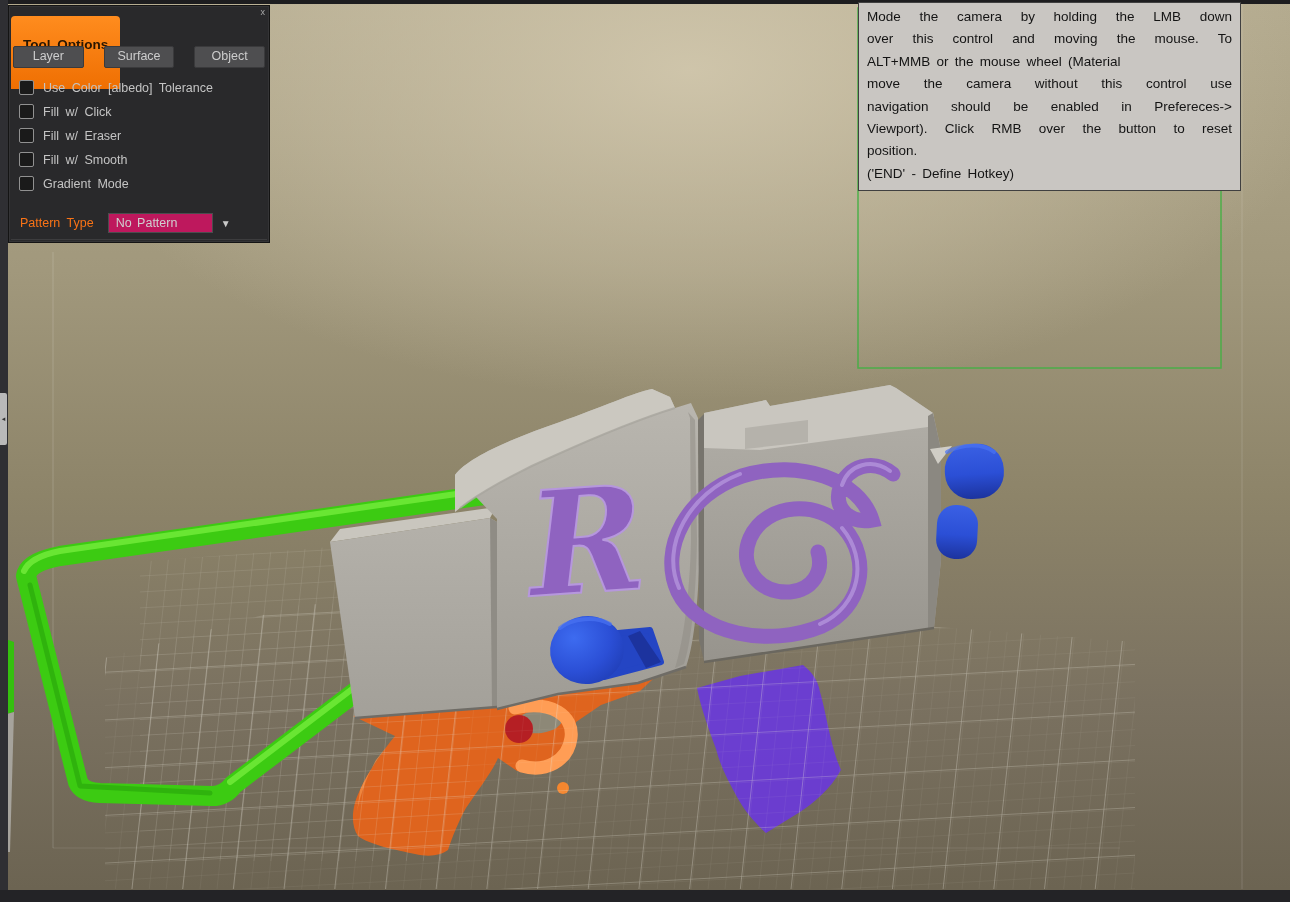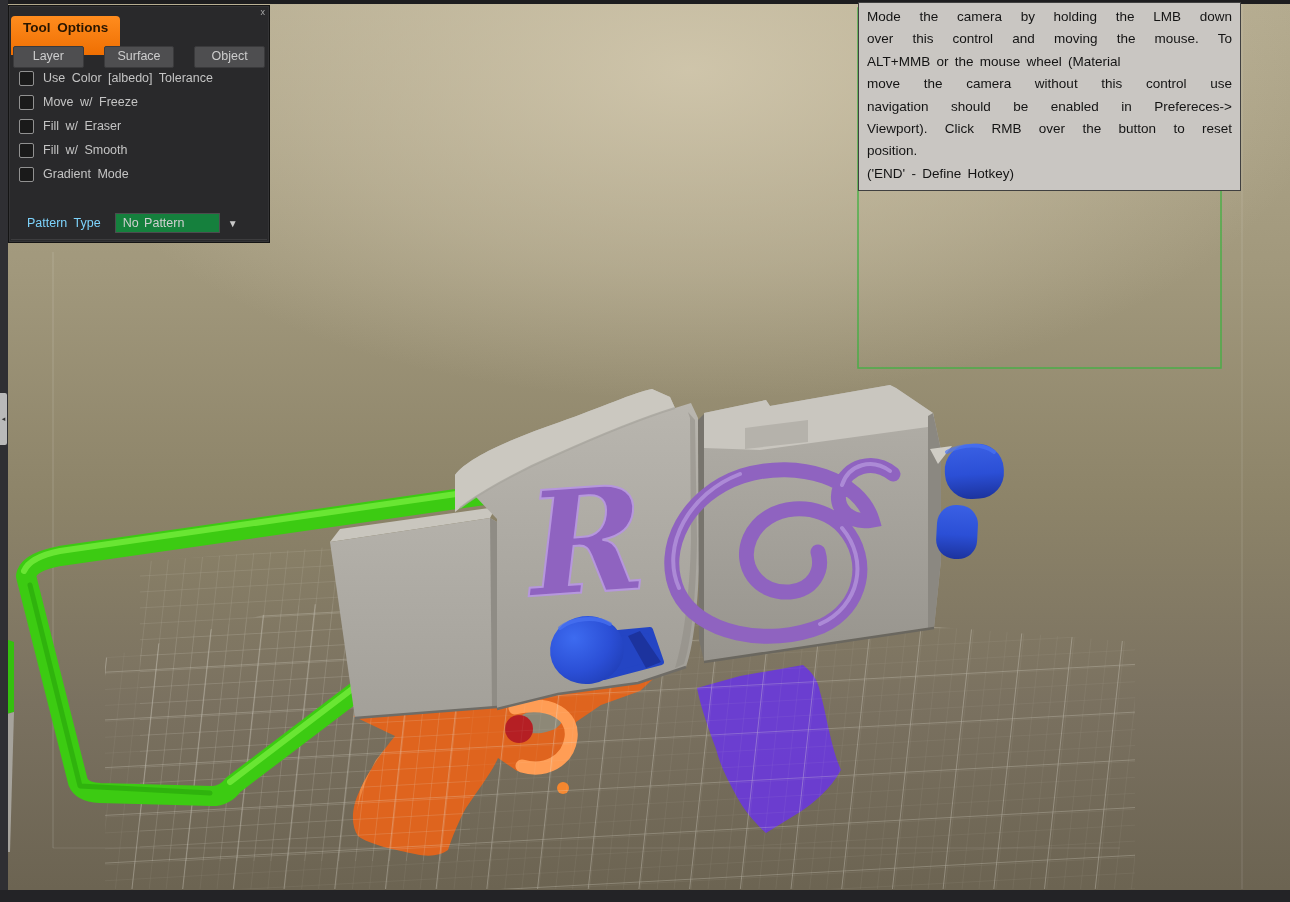--- a/index.html
+++ b/index.html
@@ -11,34 +11,34 @@
   .frame-top{position:absolute;left:0;top:0;width:1290px;height:4px;background:#1d1d1f;}
   .frame-left{position:absolute;left:0;top:0;width:8px;height:902px;background:#2f2f33;}
   .frame-bottom{position:absolute;left:0;top:890px;width:1290px;height:12px;background:#232326;}
   .side-handle{position:absolute;left:0;top:393px;width:7px;height:52px;background:#b9b9b9;
                color:#333;font-size:7px;line-height:52px;text-align:center;border-radius:0 2px 2px 0;}
 
   
   .panel{position:absolute;left:8px;top:5px;width:260px;height:236px;background:#29292b;
          border:1px solid #141414;box-shadow:inset 0 0 0 1px #343436;color:#c6c6c6;font-size:12.5px;}
   .panel-close{position:absolute;right:4px;top:1px;color:#a8a8a8;font-size:9px;cursor:default;}
-  .panel-title{position:absolute;left:2px;top:10px;height:39px;padding:0 12px;
+  .panel-title{position:absolute;left:2px;top:10px;height:39px;padding:17px 12px;
                background:linear-gradient(#ff8c1e,#ef6f02);border-radius:4px 4px 0 0;
                color:#2a1600;font-weight:bold;font-size:13.5px;line-height:24px;word-spacing:3px;}
   .tab-row{position:absolute;left:4px;top:40px;width:252px;display:flex;gap:20px;}
   .tab-btn{flex:1;height:20px;background:#4e4e50;border:1px solid #3a3a3c;border-radius:2px;
            color:#cdcdcd;font-size:12.5px;line-height:19px;text-align:center;}
   .cb-list{position:absolute;left:8px;top:65px;width:248px;}
-  .cb-row{display:flex;align-items:flex-start;height:24px;}
+  .cb-row{display:flex;align-items:flex-end;height:24px;}
   .cb{width:13px;height:13px;background:#1a1a1a;border:1px solid #919191;border-radius:2px;
       margin:0 9px 0 2px;flex:none;}
   .cb-label{color:#c4c4c4;word-spacing:3px;white-space:nowrap;}
   .pattern-row{position:absolute;left:8px;top:207px;width:248px;display:flex;align-items:center;}
-  .pattern-label{color:#7dd3fc;word-spacing:3px;margin-left:10px;}
-  .pattern-field{margin-left:14px;width:96px;height:18px;background:#15803d;border:1px solid #4c4c4e;
+  .pattern-label{color:#f97316;word-spacing:3px;margin-left:3px;}
+  .pattern-field{margin-left:14px;width:96px;height:18px;background:#be185d;border:1px solid #4c4c4e;
                  color:#d0d0d0;line-height:18px;padding-left:7px;word-spacing:2px;}
   .pattern-arrow{margin-left:8px;color:#c9c9c9;font-size:10px;}
   .panel-bottomline{position:absolute;left:2px;bottom:2px;width:256px;height:1px;background:#3c3c3e;}
 
   
   .tooltip{position:absolute;left:858px;top:2px;width:365px;background:#c9c6c2;
            border:1px solid #404040;padding:3px 8px 5px 8px;color:#141414;
            font-size:13.5px;line-height:22.4px;word-spacing:2.5px;}
   .tt-line{white-space:nowrap;}
   .tt-line.just{text-align:justify;text-align-last:justify;white-space:normal;}
@@ -221,21 +221,21 @@
 
     <div class="cb-list">
 
         <div class="cb-row">
           <span class="cb"></span>
           <span class="cb-label">Use Color [albedo] Tolerance</span>
         </div>
 
         <div class="cb-row">
           <span class="cb"></span>
-          <span class="cb-label">Move w/ Freeze</span>
+          <span class="cb-label">Fill w/ Click</span>
         </div>
 
         <div class="cb-row">
           <span class="cb"></span>
           <span class="cb-label">Fill w/ Eraser</span>
         </div>
 
         <div class="cb-row">
           <span class="cb"></span>
           <span class="cb-label">Fill w/ Smooth</span>

